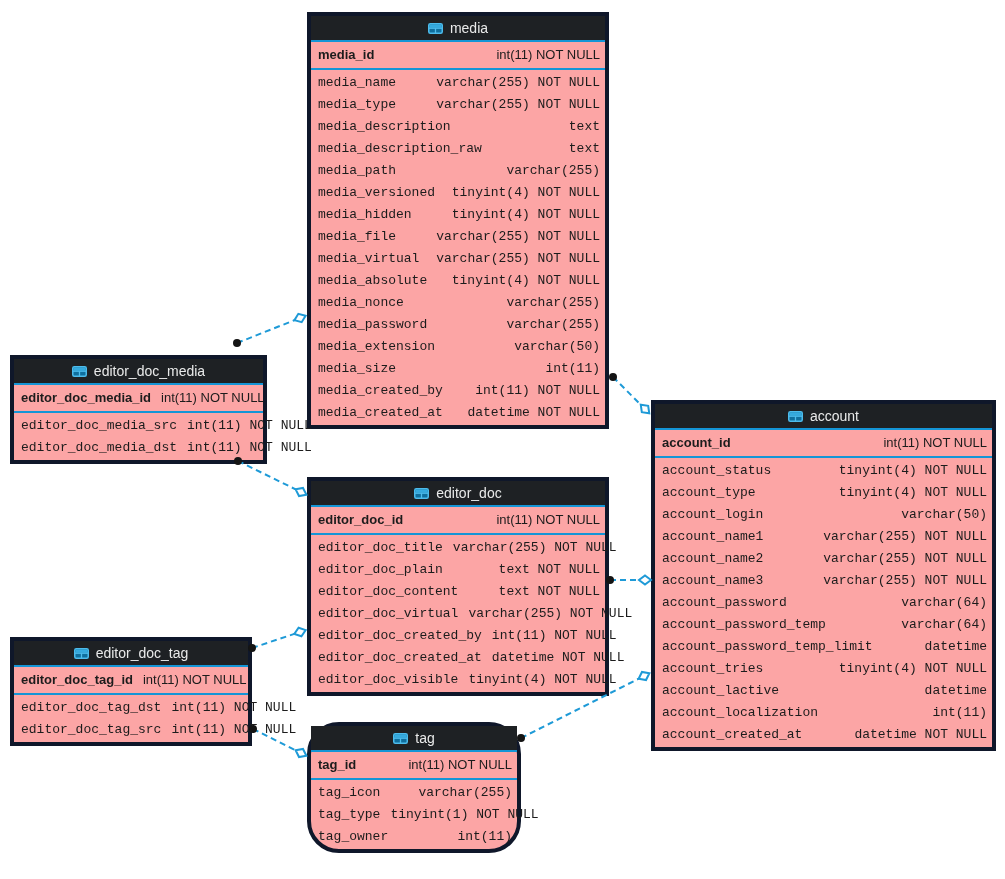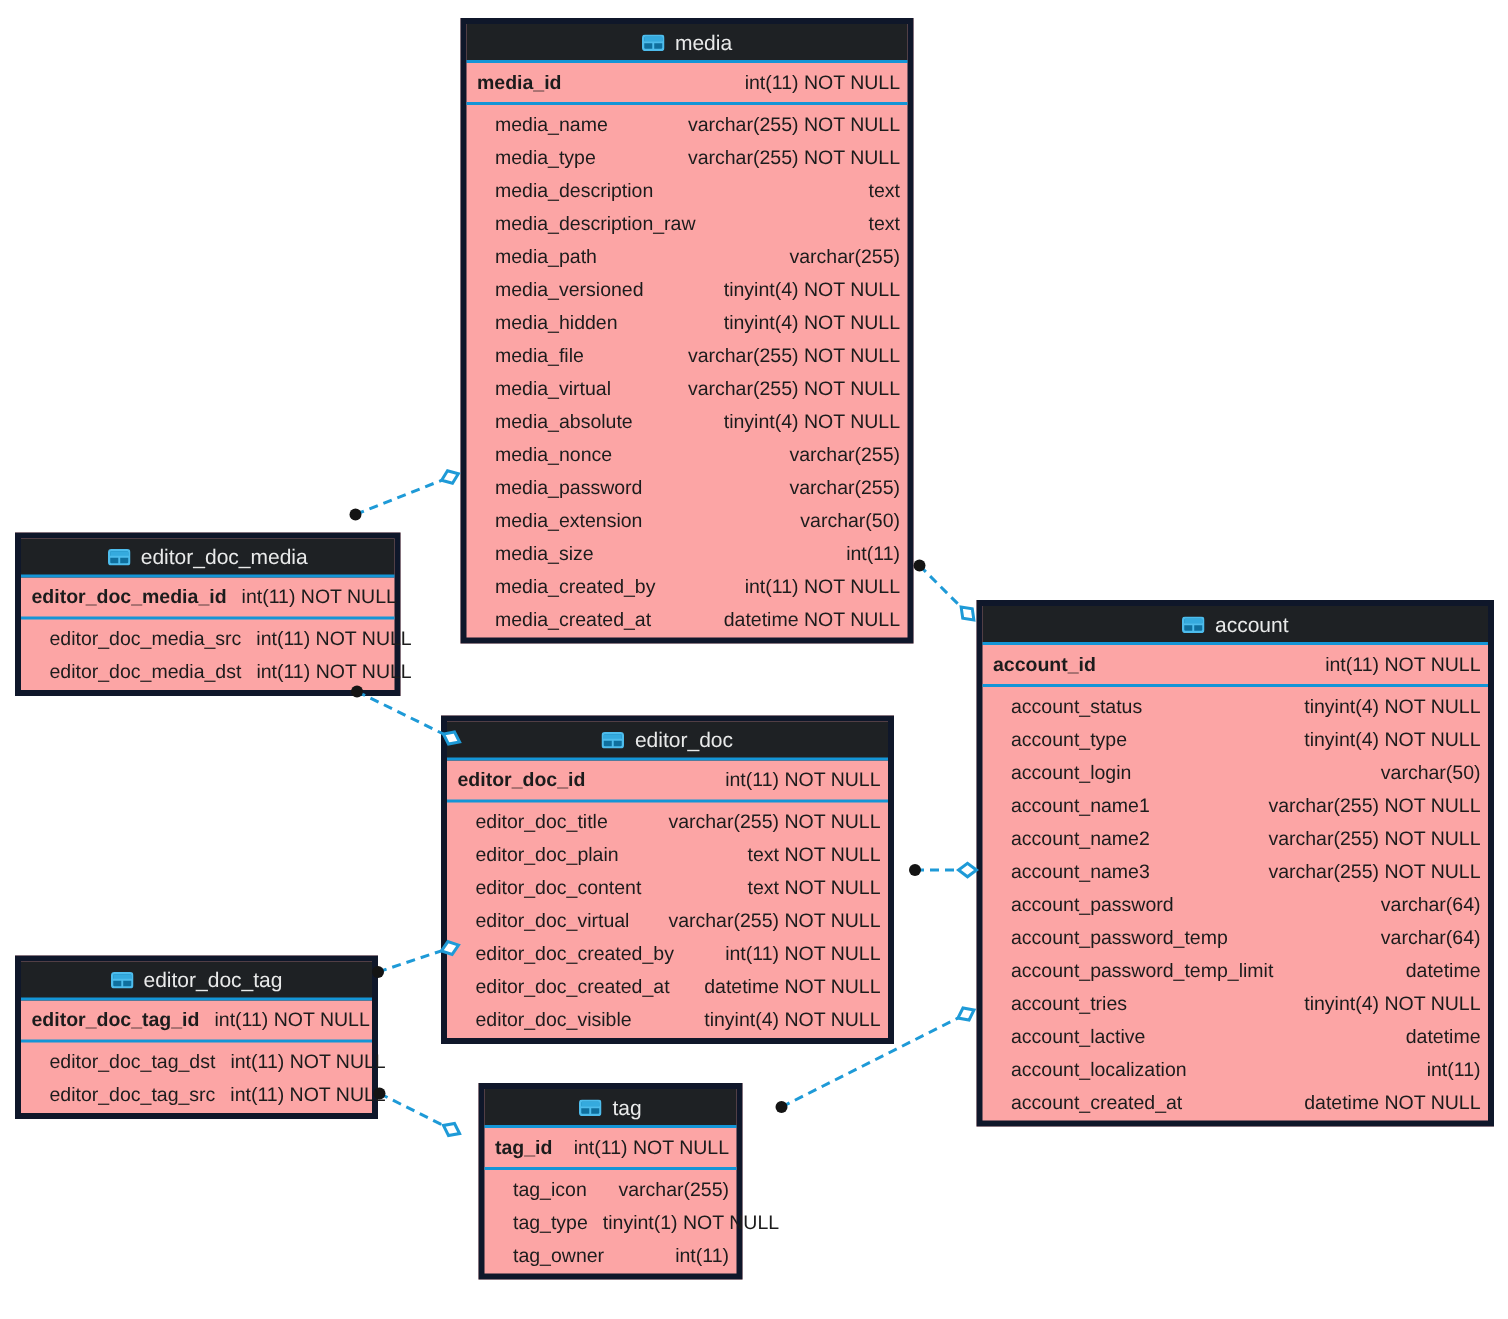--- a/index.html
+++ b/index.html
@@ -22,39 +22,39 @@
     color:#e9eaea;
     height:24px;
     display:flex;align-items:center;justify-content:center;gap:7px;
     font-size:14px;
     border-bottom:2px solid #1495d6;
     white-space:nowrap;
     cursor:default;
   }
   .ticon{display:flex;align-items:center;}
   .sec-pk{border-bottom:2px solid #1495d6;padding:2px 0;}
-  .sec-cols{padding:2px 0 1px 12px;}
+  .sec-cols{padding:2px 0 1px 0;font-family:Liberation Mono, monospace;}
   .col-row{
     display:flex;justify-content:space-between;align-items:center;
     height:22px;line-height:22px;
     padding:0 5px 0 7px;gap:10px;white-space:nowrap;
   }
   .col-row .cname{text-align:left;}
   .col-row .ctype{text-align:center;}
   .col-row .cname.pk{font-weight:bold;}
   svg.rel-layer{position:absolute;left:0;top:0;pointer-events:none;}
   .rel-line{stroke:#1e9ad7;stroke-width:2;stroke-dasharray:6 4;fill:none;}
   .rel-dot{fill:#141414;}
   .rel-diamond{fill:#ffffff;stroke:#1e9ad7;stroke-width:2;}
   
   #t-0{left:307px;top:12px;width:302px;}
   #t-1{left:10px;top:355px;width:257px;}
-  #t-2{left:294px;top:477px;width:302px;}
+  #t-2{left:307px;top:477px;width:302px;}
   #t-3{left:10px;top:637px;width:242px;}
-  #t-4{left:319px;top:722px;width:176px;}
+  #t-4{left:307px;top:722px;width:214px;border-radius:32px;}
   #t-5{left:651px;top:400px;width:345px;}
 </style>
 </head>
 <body>
 
 <div class="canvas">
 
   <div class="er-table" id="t-0">
     <div class="thead">
       <span class="ticon">

